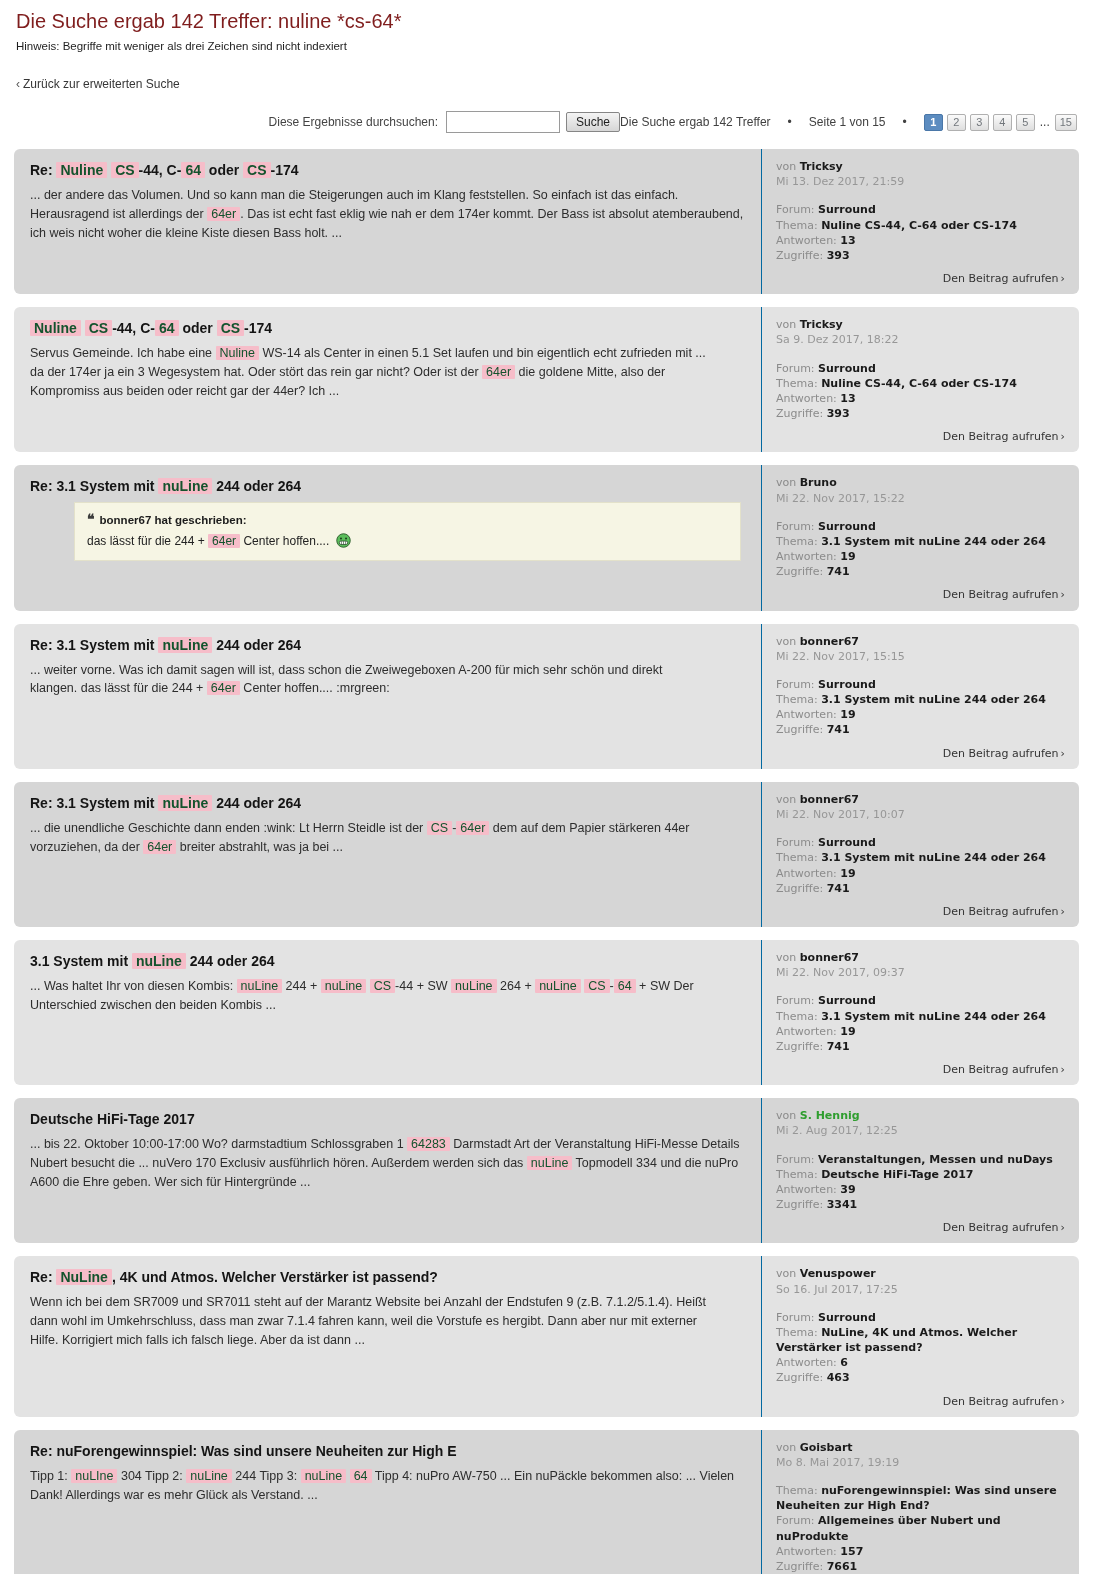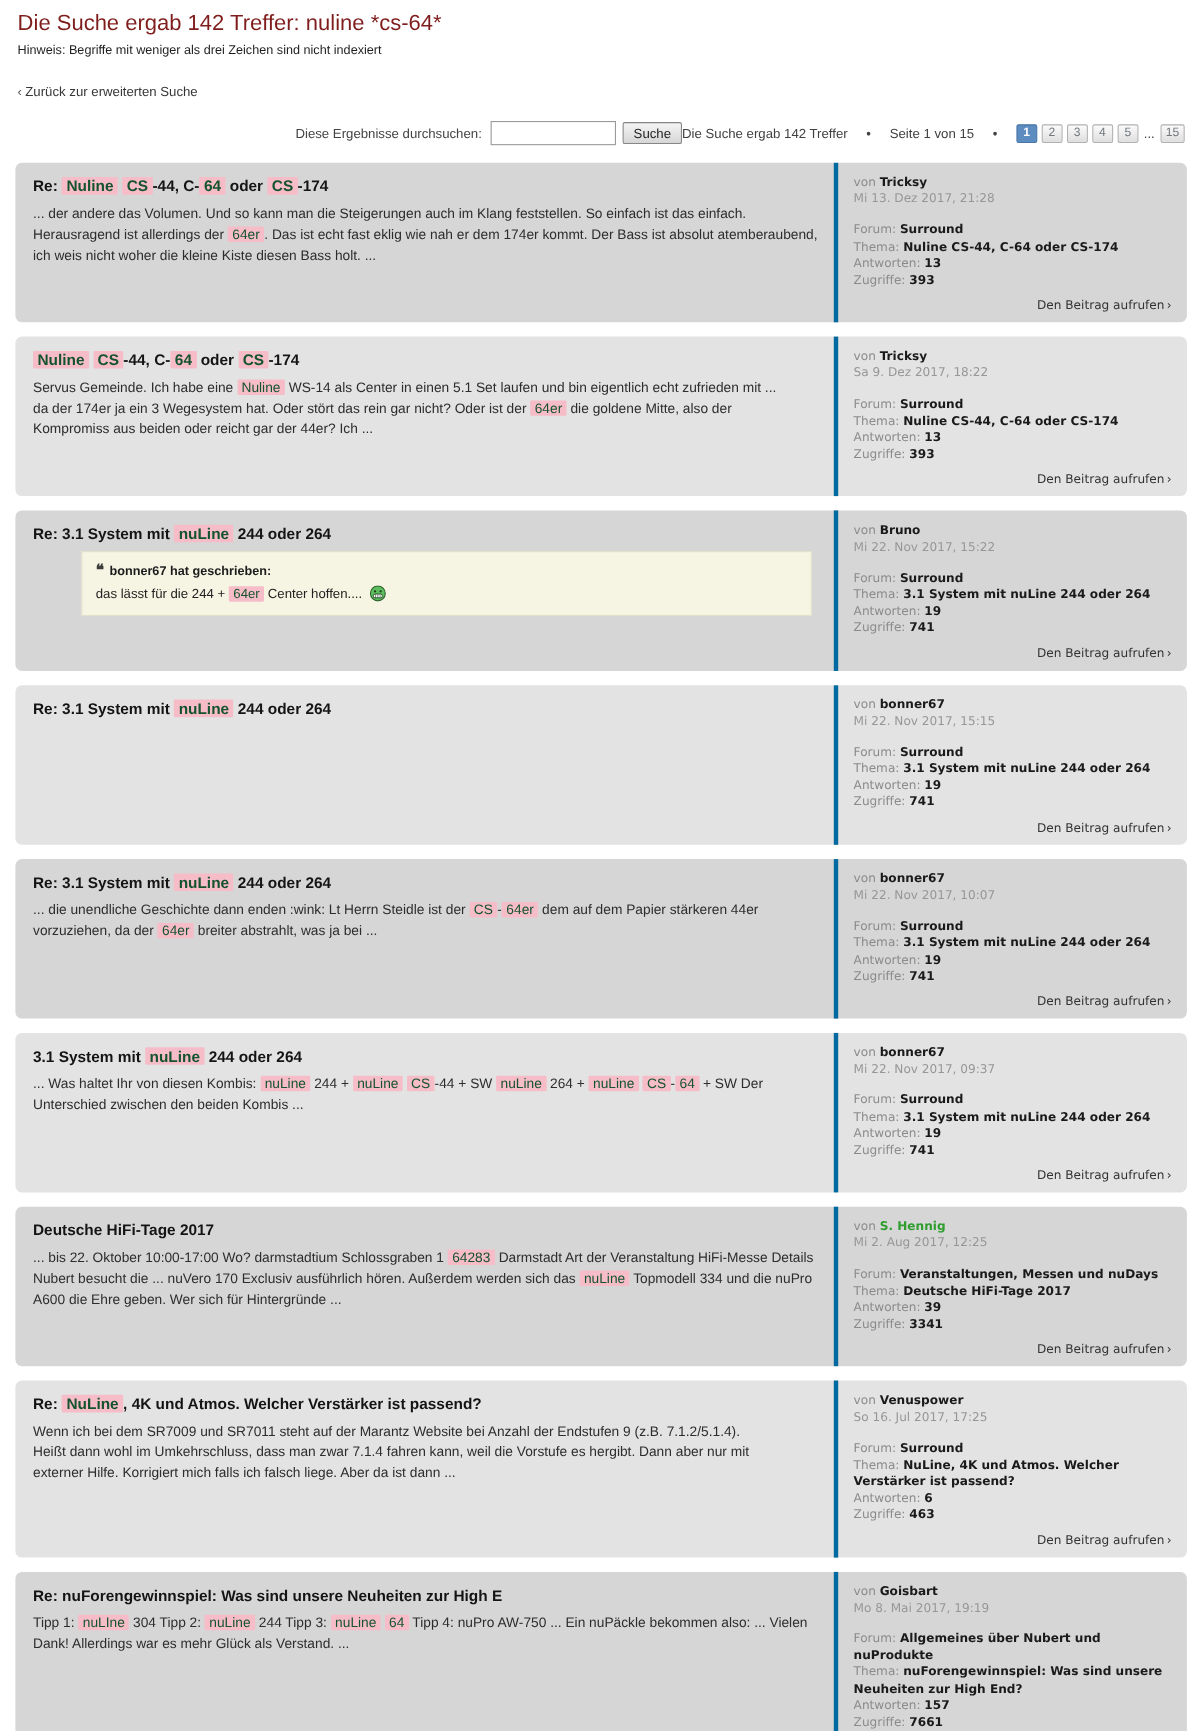--- a/index.html
+++ b/index.html
@@ -38,21 +38,21 @@
   .hl{background:#f6bdc9;color:#14532d;padding:0 4px;border-radius:1px;}
   mark.hl{background:#f6bdc9;}
 
   .quote{margin:4px 6px 0 44px;background:#f6f5e4;border:1px solid #e3e1ca;padding:8px 10px 9px 12px;}
   .quote-author{font-size:11.5px;font-weight:bold;color:#1c1c1c;margin-bottom:6px;}
   .quote-mark{font-size:14px;margin-right:5px;color:#3c3c3c;}
   .quote-text{font-size:12px;color:#222;}
   .smiley{display:inline-block;vertical-align:-3px;margin-left:3px;}
   .after-quote{margin-top:27px;}
 
-  .result-side{width:289px;flex-shrink:0;border-left:4px solid #0369a1;padding:10px 14px 8px 14px;
+  .result-side{width:289px;flex-shrink:0;border-left:1px solid #0369a1;padding:10px 14px 8px 14px;
     font-family:"DejaVu Sans","Liberation Sans",sans-serif;font-size:11px;line-height:1.38;color:#8b8b8b;
     display:flex;flex-direction:column;}
   .side-label{color:#8b8b8b;}
   .side-value{color:#1a1a1a;font-weight:bold;}
   .side-author-name{color:#1a1a1a;font-weight:bold;cursor:pointer;}
   .side-author-name.green{color:#2f9e2f;}
   .side-date{color:#979797;margin-bottom:13px;}
   .side-line{margin:0;}
   .side-link{margin-top:auto;padding-top:8px;text-align:right;font-size:11px;color:#333;cursor:pointer;}
   .side-link .arrow{font-size:11px;margin-left:2px;}
@@ -92,21 +92,21 @@
 
   <div class="results" id="results-list">
   <div class="result dark">
     <div class="result-main">
       <div class="result-title"><span>Re: </span><mark class="hl">Nuline</mark><span> </span><mark class="hl">CS</mark><span>-44, C-</span><mark class="hl">64</mark><span> oder </span><mark class="hl">CS</mark><span>-174</span></div>
 
       <div class="result-body"><span>... der andere das Volumen. Und so kann man die Steigerungen auch im Klang feststellen. So einfach ist das einfach. Herausragend ist allerdings der </span><mark class="hl">64er</mark><span>. Das ist echt fast eklig wie nah er dem 174er kommt. Der Bass ist absolut atemberaubend, ich weis nicht woher die kleine Kiste diesen Bass holt. ...</span></div>
     </div>
     <div class="result-side">
       <div class="side-line"><span class="side-label">von</span> <span class="side-author-name">Tricksy</span></div>
-      <div class="side-date">Mi 13. Dez 2017, 21:28</div>
+      <div class="side-date">Mi 13. Dez 2017, 21:59</div>
       <div class="side-line"><span class="side-label">Forum:</span> <span class="side-value side-forum">Surround</span></div>
       <div class="side-line"><span class="side-label">Thema:</span> <span class="side-value side-thema">Nuline CS-44, C-64 oder CS-174</span></div>
       <div class="side-line"><span class="side-label">Antworten:</span> <span class="side-value side-antworten">13</span></div>
       <div class="side-line"><span class="side-label">Zugriffe:</span> <span class="side-value side-zugriffe">393</span></div>
       <div class="side-link"><span class="side-link-text">Den Beitrag aufrufen</span><span class="arrow">›</span></div>
     </div>
   </div>
 
   <div class="result light">
     <div class="result-main">
@@ -147,20 +147,21 @@
       <div class="side-line"><span class="side-label">Antworten:</span> <span class="side-value side-antworten">19</span></div>
       <div class="side-line"><span class="side-label">Zugriffe:</span> <span class="side-value side-zugriffe">741</span></div>
       <div class="side-link"><span class="side-link-text">Den Beitrag aufrufen</span><span class="arrow">›</span></div>
     </div>
   </div>
 
   <div class="result light">
     <div class="result-main">
       <div class="result-title"><span>Re: 3.1 System mit </span><mark class="hl">nuLine</mark><span> 244 oder 264</span></div>
 
+      <div class="result-body"><span>... weiter vorne. Was ich damit sagen will ist, dass schon die Zweiwegeboxen A-200 für mich sehr schön und direkt klangen. das lässt für die 244 + </span><mark class="hl">64er</mark><span> Center hoffen.... :mrgreen:</span></div>
     </div>
     <div class="result-side">
       <div class="side-line"><span class="side-label">von</span> <span class="side-author-name">bonner67</span></div>
       <div class="side-date">Mi 22. Nov 2017, 15:15</div>
       <div class="side-line"><span class="side-label">Forum:</span> <span class="side-value side-forum">Surround</span></div>
       <div class="side-line"><span class="side-label">Thema:</span> <span class="side-value side-thema">3.1 System mit nuLine 244 oder 264</span></div>
       <div class="side-line"><span class="side-label">Antworten:</span> <span class="side-value side-antworten">19</span></div>
       <div class="side-line"><span class="side-label">Zugriffe:</span> <span class="side-value side-zugriffe">741</span></div>
       <div class="side-link"><span class="side-link-text">Den Beitrag aufrufen</span><span class="arrow">›</span></div>
     </div>
@@ -236,22 +237,22 @@
 
   <div class="result dark">
     <div class="result-main">
       <div class="result-title"><span>Re: nuForengewinnspiel: Was sind unsere Neuheiten zur High E</span></div>
 
       <div class="result-body"><span>Tipp 1: </span><mark class="hl">nuLIne</mark><span> 304 Tipp 2: </span><mark class="hl">nuLine</mark><span> 244 Tipp 3: </span><mark class="hl">nuLine</mark><span> </span><mark class="hl">64</mark><span> Tipp 4: nuPro AW-750 ... Ein nuPäckle bekommen also: ... Vielen Dank! Allerdings war es mehr Glück als Verstand. ...</span></div>
     </div>
     <div class="result-side">
       <div class="side-line"><span class="side-label">von</span> <span class="side-author-name">Goisbart</span></div>
       <div class="side-date">Mo 8. Mai 2017, 19:19</div>
+      <div class="side-line"><span class="side-label">Thema:</span> <span class="side-value side-thema">nuForengewinnspiel: Was sind unsere Neuheiten zur High End?</span></div>
       <div class="side-line"><span class="side-label">Forum:</span> <span class="side-value side-forum">Allgemeines über Nubert und nuProdukte</span></div>
-      <div class="side-line"><span class="side-label">Thema:</span> <span class="side-value side-thema">nuForengewinnspiel: Was sind unsere Neuheiten zur High End?</span></div>
       <div class="side-line"><span class="side-label">Antworten:</span> <span class="side-value side-antworten">157</span></div>
       <div class="side-line"><span class="side-label">Zugriffe:</span> <span class="side-value side-zugriffe">7661</span></div>
 
     </div>
   </div>
 
 </div>
 </div>
 
 </body></html>

